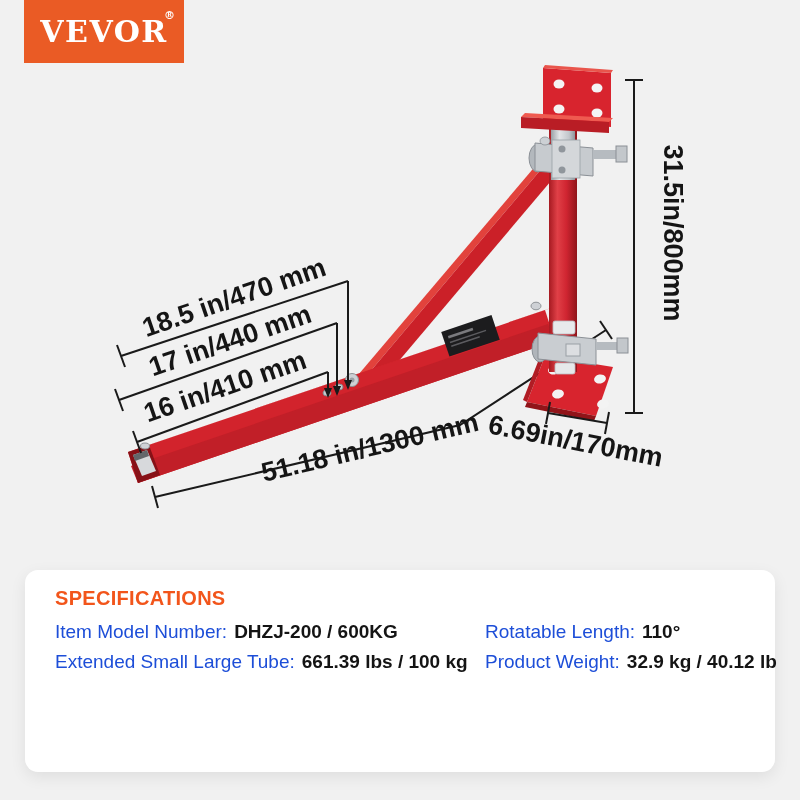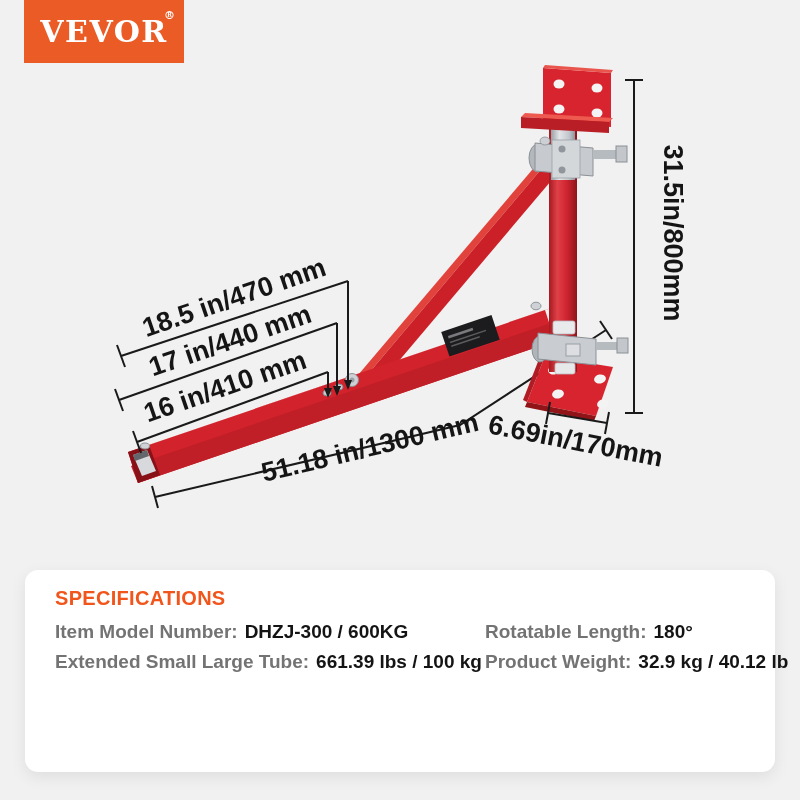--- a/index.html
+++ b/index.html
@@ -30,21 +30,21 @@
     background:#ffffff;border-radius:13px;
     box-shadow:0 5px 16px rgba(0,0,0,0.08);
     box-sizing:border-box;padding:16px 30px 0 30px;
   }
   .spec-title{
     color:#f2551b;font-size:20px;font-weight:bold;letter-spacing:0.3px;
     margin-bottom:7px;line-height:24px;
   }
   .spec-grid-row{display:grid;grid-template-columns:430px 1fr;height:30px;}
   .spec-row{font-size:19px;line-height:30px;white-space:nowrap;}
-  .spec-row .label{color:#737373;font-weight:bold;margin-right:7px;}
+  .spec-row .label{color:#1d4ed8;font-weight:normal;margin-right:7px;}
   .spec-row .value{color:#141414;font-weight:bold;}
   .spec-full{height:30px;font-size:19px;line-height:30px;}
   .spec-full .squeeze{
     display:inline-block;transform:scaleX(0.93);transform-origin:0 50%;
     white-space:nowrap;letter-spacing:-0.2px;
   }
 </style>
 </head>
 <body>
 
@@ -196,24 +196,24 @@
   </g>
   <text class="dim" transform="translate(574,450) rotate(11)" text-anchor="middle">6.69in/170mm</text>
 </svg>
 </div>
 
 <div class="spec-card">
   <div class="spec-title">SPECIFICATIONS</div>
 
   <div class="spec-grid-row">
     <div class="spec-row">
-      <span class="label">Item Model Number:</span><span class="value">DHZJ-300 / 600KG</span>
-    </div>
-    <div class="spec-row">
-      <span class="label">Rotatable Length:</span><span class="value">180°</span>
+      <span class="label">Item Model Number:</span><span class="value">DHZJ-200 / 600KG</span>
+    </div>
+    <div class="spec-row">
+      <span class="label">Rotatable Length:</span><span class="value">110°</span>
     </div>
   </div>
 
 
   <div class="spec-grid-row">
     <div class="spec-row">
       <span class="label">Extended Small Large Tube:</span><span class="value">661.39 lbs / 100 kg</span>
     </div>
     <div class="spec-row">
       <span class="label">Product Weight:</span><span class="value">32.9 kg / 40.12 lb</span>

